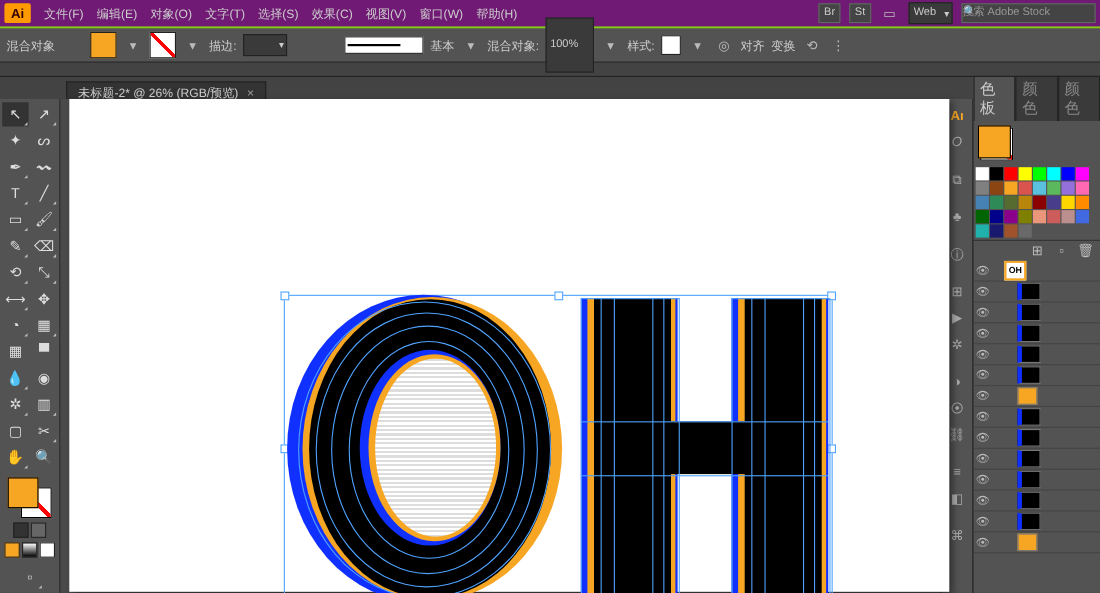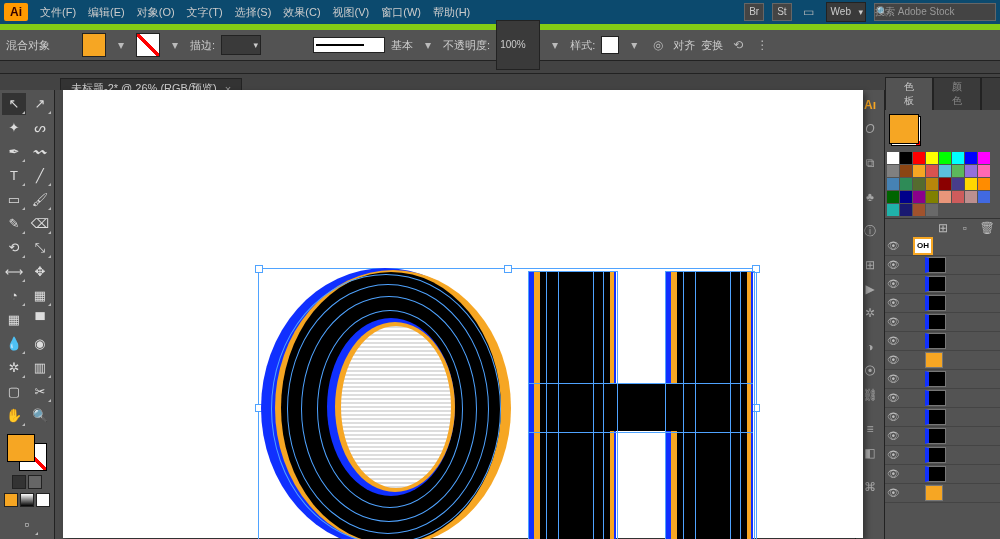--- a/index.html
+++ b/index.html
@@ -1,17 +1,17 @@
 <!DOCTYPE html>
 <html><head>
 <meta charset="utf-8">
 <style>
   html,body{margin:0;padding:0;width:1000px;height:539px;background:#333;font-family:"Microsoft YaHei",sans-serif;font-size:11px;color:#ccc;overflow:hidden}
   
-  .menubar{height:24px;background:#0c4a6e;display:flex;align-items:center;padding:0 4px;border-bottom:6px solid #84cc16}
+  .menubar{height:24px;background:#701a75;display:flex;align-items:center;padding:0 4px;border-bottom:2px solid #84cc16}
   .ai-logo{width:24px;height:18px;background:#ff9a00;color:#330000;font-weight:bold;text-align:center;line-height:18px;font-size:12px;margin-right:6px;border-radius:2px}
   .menu-item{padding:0 6px;cursor:default}
   .menu-right{margin-left:auto;display:flex;align-items:center;gap:8px}
   .mbox{border:1px solid #666;padding:0 4px;height:16px;line-height:16px;font-size:10px;background:#444}
   .search{border:1px solid #666;width:120px;height:16px;line-height:16px;font-size:10px;background:#444;padding-left:0;color:#999;position:relative}
   .search::before{content:"🔍";position:absolute;left:1px;top:0;font-size:10px}
   
   .ctrlbar{height:30px;background:#535353;display:flex;align-items:center;padding:0 6px;border-bottom:1px solid #222;gap:6px}
   .ctrl-label{font-size:11px;color:#ccc}
   .swatch{width:22px;height:22px;border:1px solid #222}
@@ -56,21 +56,21 @@
   
   .letter-h{position:absolute;left:465px;top:181px;width:225px;height:272px}
   .hbar{position:absolute;background:#000}
   
   .rdock{width:28px;background:#535353;border-left:1px solid #222;display:flex;flex-direction:column;align-items:center;padding-top:4px;gap:2px}
   .rdock .ico{width:22px;height:22px;color:#aaa;text-align:center;line-height:22px;font-size:12px}
   .rdock .sep{height:8px}
   
   .rpanel{width:115px;background:#535353;border-left:1px solid #222;display:flex;flex-direction:column;font-size:10px}
   .p-tabs{display:flex;background:#3a3a3a;height:20px;align-items:flex-end}
-  .p-tab{padding:2px 18px;border:1px solid #222;border-bottom:none;background:#535353;color:#ccc;font-size:10px}
+  .p-tab{padding:2px 5px;border:1px solid #222;border-bottom:none;background:#535353;color:#ccc;font-size:14px}
   .p-tab.dim{background:#3a3a3a;color:#888}
   .color-big{display:flex;gap:2px;padding:4px}
   .cb-a{width:28px;height:28px;background:#f6a623;border:1px solid #000}
   .cb-b{width:28px;height:28px;background:#fff;border:1px solid #000;position:relative}
   .cb-b::after{content:"";position:absolute;inset:0;background:linear-gradient(to top right,transparent 44%,red 44%,red 56%,transparent 56%)}
   .sw-grid{display:flex;flex-wrap:wrap;padding:2px;gap:1px}
   .sw-c{width:12px;height:12px}
   .layer{display:flex;align-items:center;height:18px;border-bottom:1px solid #444;padding:0 2px;gap:4px}
   .eye{width:12px;height:12px;color:#bbb;font-size:10px;text-align:center}
   .lthumb{width:16px;height:14px;background:#000;border:1px solid #777}
@@ -104,21 +104,21 @@
   <div class="swatch orange"></div>
   <span class="ci">▾</span>
   <div class="swatch none"></div>
   <span class="ci">▾</span>
   <span class="ctrl-label">描边:</span>
   <div class="dd" style="width:20px"></div>
   <span style="width:40px"></span>
   <div class="stroke-prev"></div>
   <span class="ctrl-label">基本</span>
   <span class="ci">▾</span>
-  <span class="ctrl-label">不透明度:</span>
+  <span class="ctrl-label">混合对象:</span>
   <div class="opc-box">100%</div>
   <span class="ci">▾</span>
   <span class="ctrl-label">样式:</span>
   <div class="sm-sw"></div>
   <span class="ci">▾</span>
   <span class="ci">◎</span>
   <span class="ctrl-label">对齐</span>
   <span class="ctrl-label">变换</span>
   <span class="ci">⟲</span>
   <span class="ci">⋮</span>

